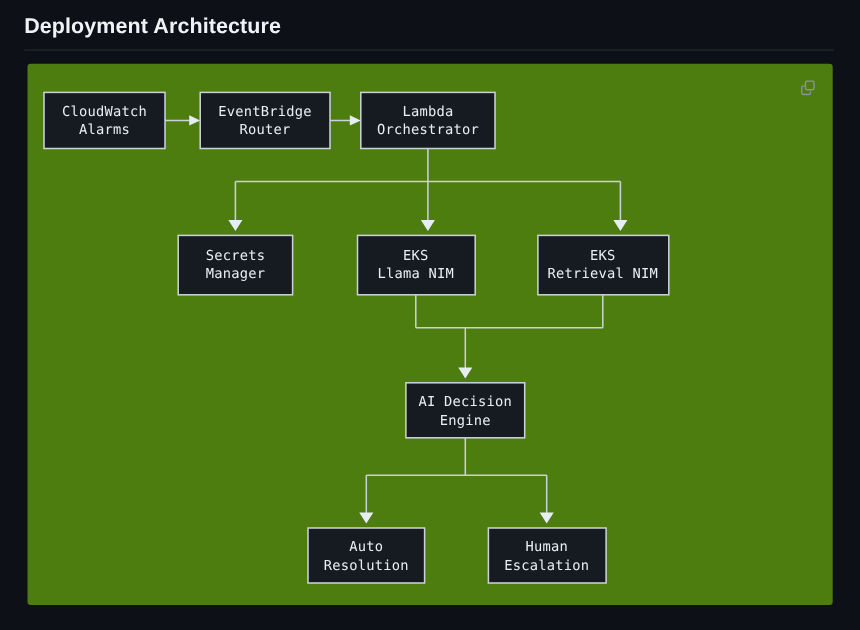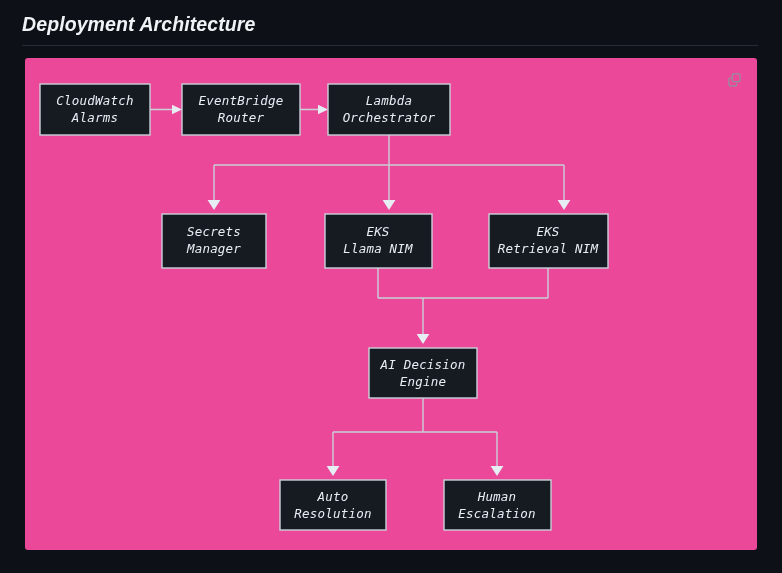--- a/index.html
+++ b/index.html
@@ -13,21 +13,20 @@
     overflow: hidden;
     font-family: "Liberation Sans", sans-serif;
     -webkit-font-smoothing: antialiased;
   }
   .page {
     position: relative;
     width: 782px;
     height: 573px;
     background: #0d1117;
     box-sizing: border-box;
-    font-style: italic;
   }
   .page-title {
     position: absolute;
     left: 22px;
     top: 11px;
     font-size: 19.5px;
     font-weight: bold;
     color: #f0f3f6;
     letter-spacing: 0.1px;
     line-height: 26px;
@@ -39,21 +38,21 @@
     width: 736px;
     height: 1px;
     background: #262d36;
   }
   .diagram-panel {
     position: absolute;
     left: 25px;
     top: 58px;
     width: 732px;
     height: 492px;
-    background: #ec4899;
+    background: #4d7c0f;
     border-radius: 3px;
     overflow: hidden;
   }
   .copy-button {
     position: absolute;
     right: 12px;
     top: 10px;
     width: 22px;
     height: 22px;
     display: flex;

